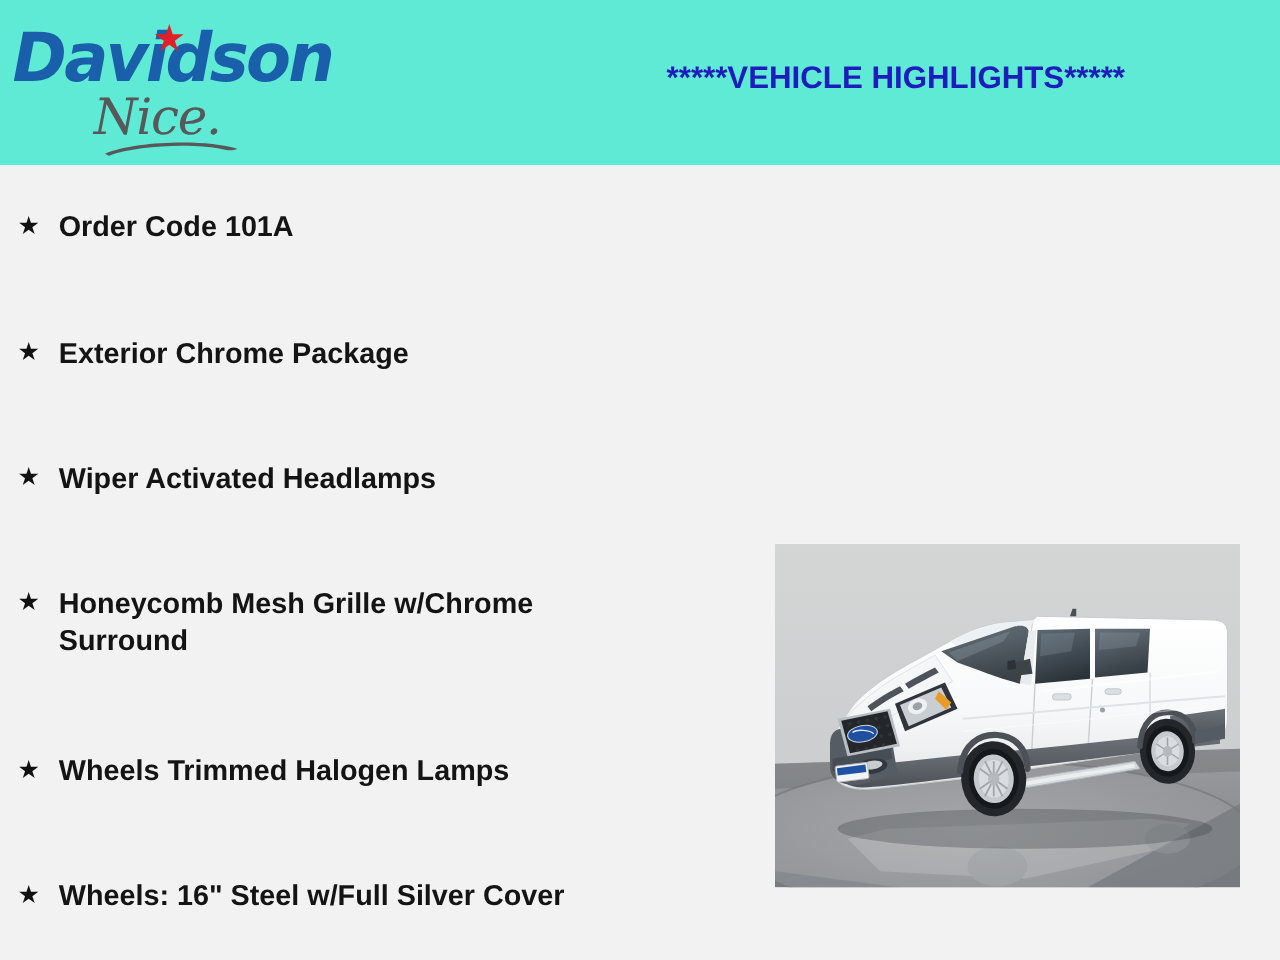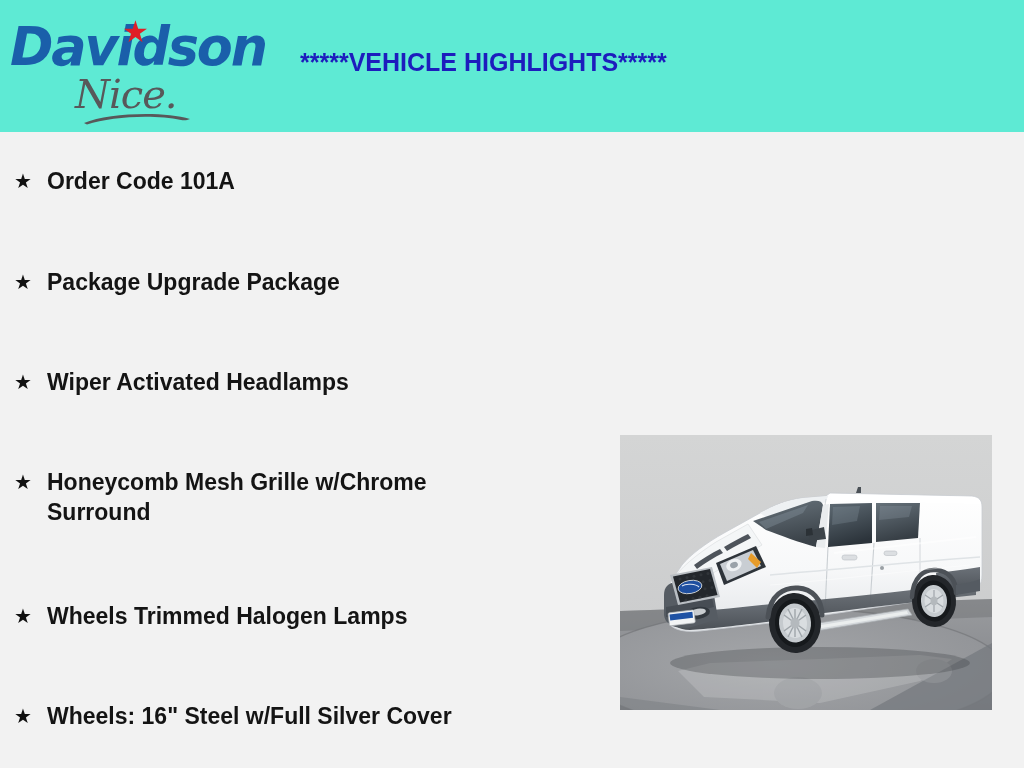--- a/index.html
+++ b/index.html
@@ -85,21 +85,21 @@
     overflow: hidden;
   }
   .logo-swoosh svg { display: block; }
 
   
   .page-title {
     position: absolute;
     left: 300px;
     top: 48px;
     width: 600px;
-    text-align: left;
+    text-align: right;
     font-family: "Liberation Sans", sans-serif;
     font-size: 25px;
     font-weight: bold;
     color: #1d1dbd;
     letter-spacing: 0px;
     white-space: nowrap;
   }
 
   
   .body-area {
@@ -181,21 +181,21 @@
 
 <div class="body-area">
 
   <ul class="highlights">
     <li class="highlight-item hi-0">
       <span class="bullet-star">★</span>
       <span class="item-text">Order Code 101A</span>
     </li>
     <li class="highlight-item hi-1">
       <span class="bullet-star">★</span>
-      <span class="item-text">Package Upgrade Package</span>
+      <span class="item-text">Exterior Chrome Package</span>
     </li>
     <li class="highlight-item hi-2">
       <span class="bullet-star">★</span>
       <span class="item-text">Wiper Activated Headlamps</span>
     </li>
     <li class="highlight-item hi-3">
       <span class="bullet-star">★</span>
       <span class="item-text">Honeycomb Mesh Grille w/Chrome
 Surround</span>
     </li>

